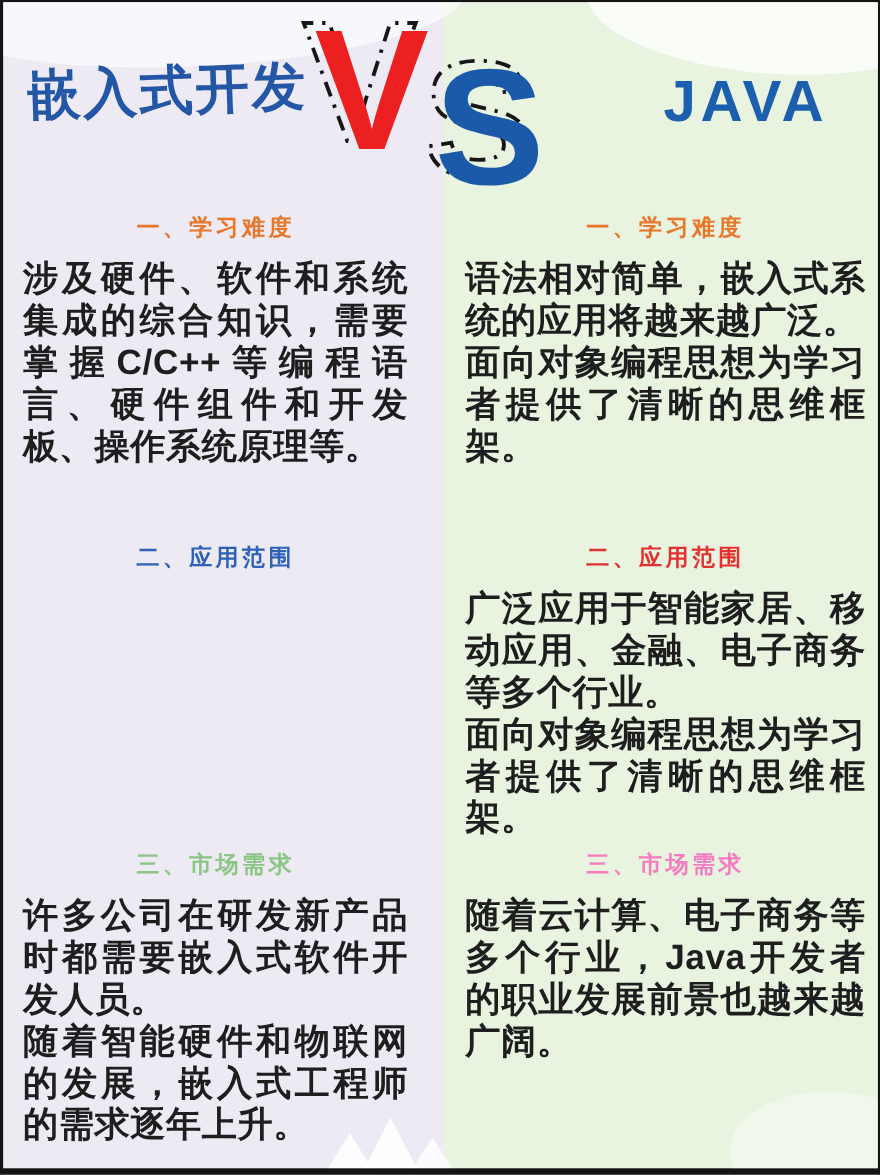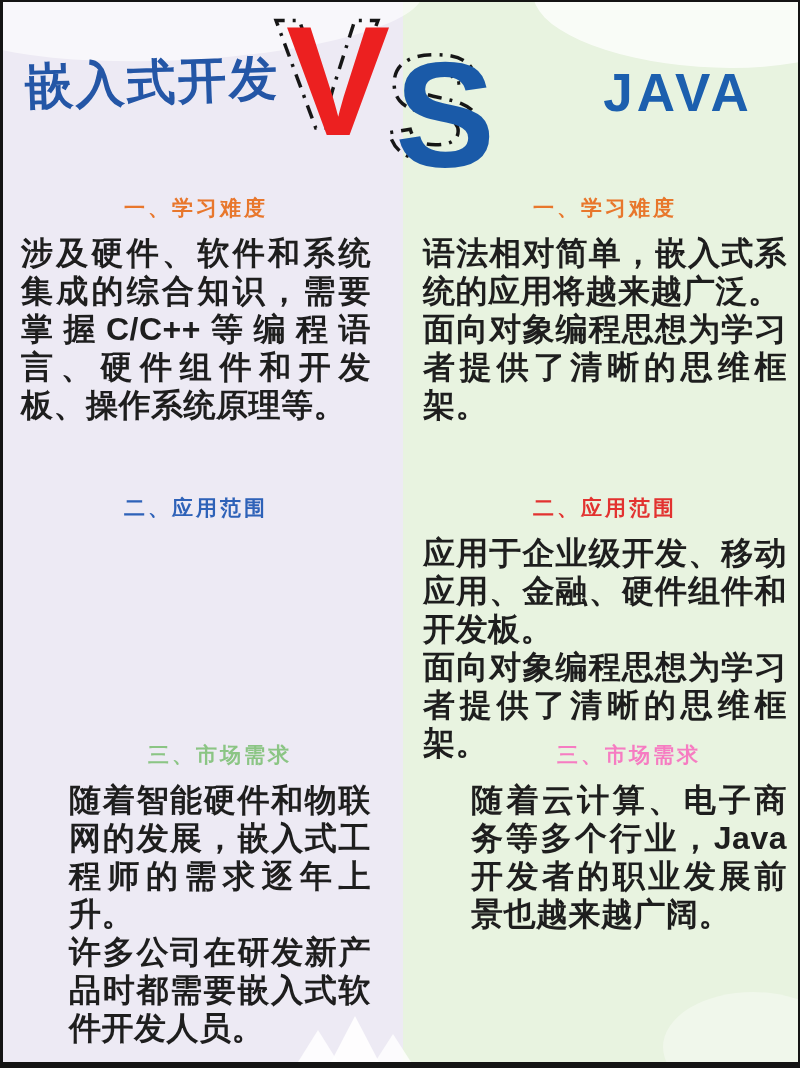--- a/index.html
+++ b/index.html
@@ -26,21 +26,21 @@
   .title-left{left:10px;top:48px;width:278px;font-size:49px;letter-spacing:2px;transform:rotate(-2deg);}
   .title-right{left:558px;top:60px;width:234px;font-size:53px;letter-spacing:4px;}
   .vs-badge{position:absolute;left:270px;top:0px;width:258px;height:172px;}
   .vs-badge text{font-family:"Liberation Sans","DejaVu Sans",sans-serif;font-weight:900;}
   .col{position:absolute;top:0;height:100%;}
   .col-left{left:18px;width:350px;}
   .col-right{left:420px;width:364px;}
   .sec{position:absolute;left:0;right:0;}
   .sec-1{top:186px;}
   .sec-2{top:486px;}
-  .sec-3{top:733px;margin-left:48px;}
+  .sec-3{top:765px;}
   .sec h2{
     margin:0 0 6px 0;
     font-size:21px;line-height:40px;
     font-weight:900;text-align:center;letter-spacing:3px;
   }
   .sec p{
     margin:0;
     color:#1e1e1e;
     font-size:32px;line-height:38px;
     font-weight:bold;letter-spacing:.5px;
@@ -77,34 +77,34 @@
   <div class="col col-left">
     <section class="sec sec-1">
       <h2 style="color: rgb(232, 119, 44);">一、学习难度</h2>
       <p>涉及硬件、软件和系统集成的综合知识，需要掌握C/C++等编程语言、硬件组件和开发板、操作系统原理等。</p>
     </section>
     <section class="sec sec-2">
       <h2 style="color: rgb(46, 98, 184);">二、应用范围</h2>
     </section>
     <section class="sec sec-3">
       <h2 style="color: rgb(139, 197, 132);">三、市场需求</h2>
+      <p>许多公司在研发新产品时都需要嵌入式软件开发人员。</p>
       <p>随着智能硬件和物联网的发展，嵌入式工程师的需求逐年上升。</p>
-      <p>许多公司在研发新产品时都需要嵌入式软件开发人员。</p>
     </section>
   </div>
 
   <div class="col col-right">
     <section class="sec sec-1">
       <h2 style="color: rgb(232, 119, 44);">一、学习难度</h2>
       <p>语法相对简单，嵌入式系统的应用将越来越广泛。</p>
       <p>面向对象编程思想为学习者提供了清晰的思维框架。</p>
     </section>
     <section class="sec sec-2">
       <h2 style="color: rgb(226, 50, 48);">二、应用范围</h2>
-      <p>应用于企业级开发、移动应用、金融、硬件组件和开发板。</p>
+      <p>广泛应用于智能家居、移动应用、金融、电子商务等多个行业。</p>
       <p>面向对象编程思想为学习者提供了清晰的思维框架。</p>
     </section>
     <section class="sec sec-3">
       <h2 style="color: rgb(246, 124, 194);">三、市场需求</h2>
       <p>随着云计算、电子商务等多个行业，Java开发者的职业发展前景也越来越广阔。</p>
     </section>
   </div>
 
   <div class="tri tri-1"></div>
   <div class="tri tri-2"></div>

